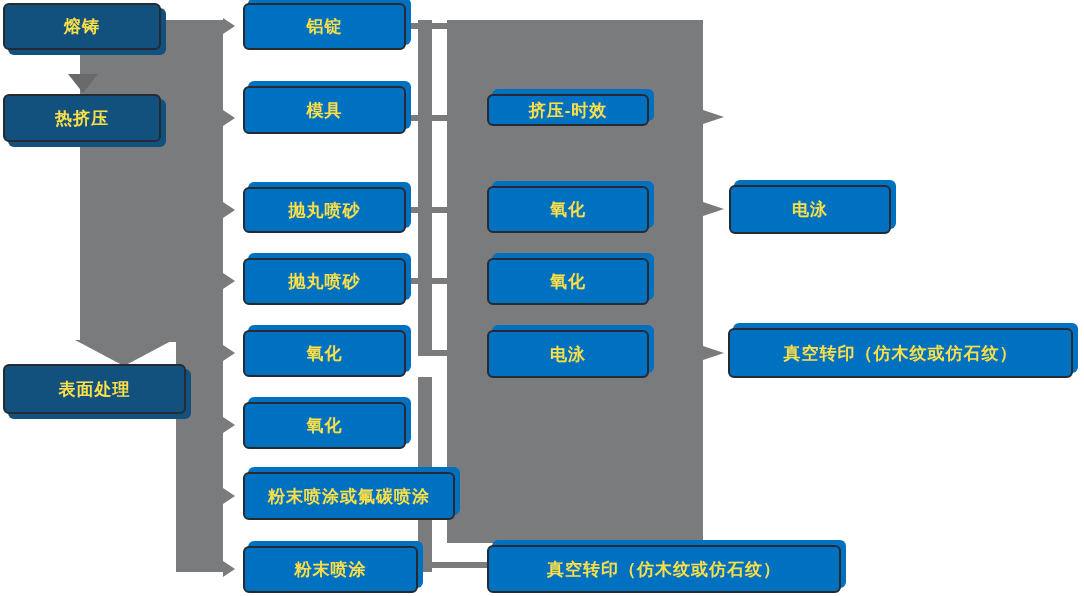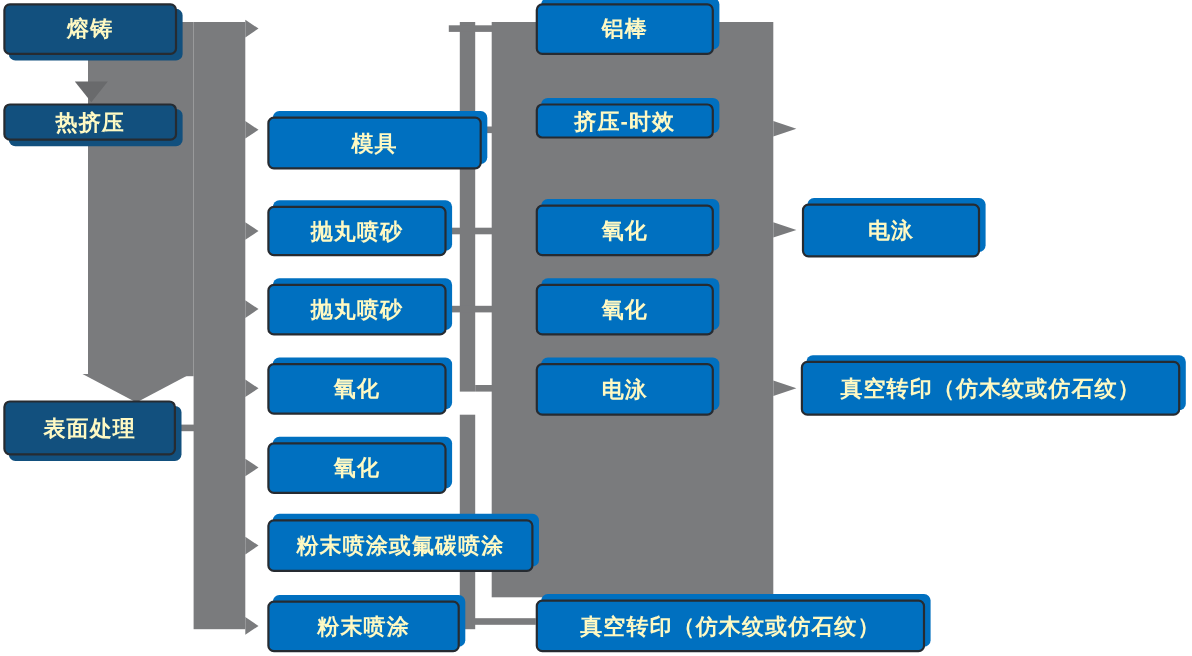--- a/index.html
+++ b/index.html
@@ -18,21 +18,21 @@
     border-left:21px solid var(--connector);}
   .tri-down-big{position:absolute;width:0;height:0;
     border-left:49px solid transparent;border-right:49px solid transparent;
     border-top:26px solid var(--connector);}
   .tri-down-small{position:absolute;width:0;height:0;
     border-left:15px solid transparent;border-right:15px solid transparent;
     border-top:19px solid var(--connector-dark);}
   
   .node{
     position:absolute;display:flex;align-items:center;justify-content:center;
-    color:#fef9c3;font-size:20px;font-weight:600;letter-spacing:1px;
+    color:#fde047;font-size:17px;font-weight:600;letter-spacing:1px;
     border:2px solid var(--box-border);border-radius:6px;
     box-sizing:border-box;z-index:3;white-space:nowrap;
   }
   .node.process{background:var(--process);box-shadow:5px -5px 0 0 var(--process);}
   .node.stage{background:var(--stage);box-shadow:5px 5px 0 0 var(--stage);}
   .under{z-index:1;}
 </style>
 </head>
 <body>
 
@@ -63,32 +63,32 @@
   <div class="arrow-r" style="left:223px;top:345px"></div>
   <div class="arrow-r" style="left:223px;top:417px"></div>
   <div class="arrow-r" style="left:223px;top:488px"></div>
   <div class="arrow-r" style="left:223px;top:561px"></div>
 
   <div class="arrow-r-panel" style="left:703px;top:110px"></div>
   <div class="arrow-r-panel" style="left:703px;top:202px"></div>
   <div class="arrow-r-panel" style="left:703px;top:346px"></div>
 
   <div class="node stage" style="left:3px;top:3px;width:158px;height:47px">熔铸</div>
-  <div class="node stage" style="left:3px;top:94px;width:158px;height:34px">热挤压</div>
-  <div class="node stage" style="left:3px;top:364px;width:157px;height:50px">表面处理</div>
+  <div class="node stage" style="left:3px;top:94px;width:158px;height:48px">热挤压</div>
+  <div class="node stage" style="left:3px;top:364px;width:183px;height:50px">表面处理</div>
 
-  <div class="node process" style="left:243px;top:106px;width:195px;height:48px">模具</div>
+  <div class="node process" style="left:243px;top:3px;width:163px;height:47px">铝锭</div>
+  <div class="node process" style="left:243px;top:86px;width:163px;height:48px">模具</div>
   <div class="node process" style="left:243px;top:187px;width:163px;height:46px">抛丸喷砂</div>
   <div class="node process" style="left:243px;top:258px;width:163px;height:47px">抛丸喷砂</div>
   <div class="node process" style="left:243px;top:330px;width:163px;height:47px">氧化</div>
   <div class="node process" style="left:243px;top:402px;width:163px;height:47px">氧化</div>
-  <div class="node process" style="left:243px;top:472px;width:242px;height:48px">粉末喷涂或氟碳喷涂</div>
+  <div class="node process" style="left:243px;top:472px;width:212px;height:48px">粉末喷涂或氟碳喷涂</div>
   <div class="node process" style="left:243px;top:546px;width:175px;height:47px">粉末喷涂</div>
 
-  <div class="node process" style="left:487px;top:3px;width:162px;height:47px">铝棒</div>
   <div class="node process" style="left:487px;top:94px;width:162px;height:32px">挤压-时效</div>
   <div class="node process" style="left:487px;top:186px;width:162px;height:47px">氧化</div>
   <div class="node process" style="left:487px;top:258px;width:162px;height:47px">氧化</div>
   <div class="node process" style="left:487px;top:330px;width:162px;height:48px">电泳</div>
   <div class="node process" style="left:487px;top:545px;width:354px;height:48px">真空转印（仿木纹或仿石纹）</div>
 
   <div class="node process" style="left:729px;top:185px;width:162px;height:49px">电泳</div>
   <div class="node process" style="left:728px;top:328px;width:345px;height:50px">真空转印（仿木纹或仿石纹）</div>
 
 </div>

